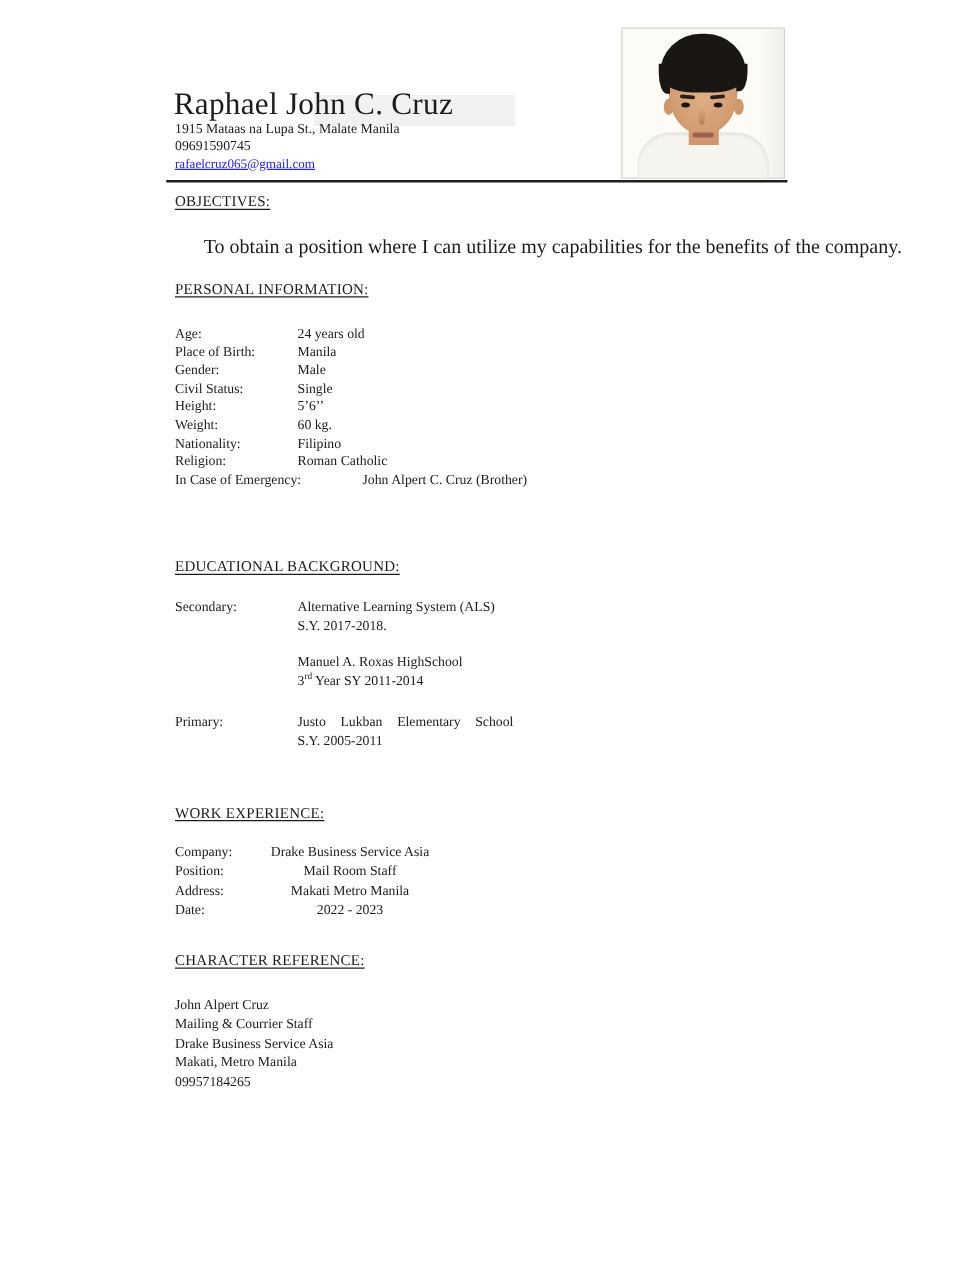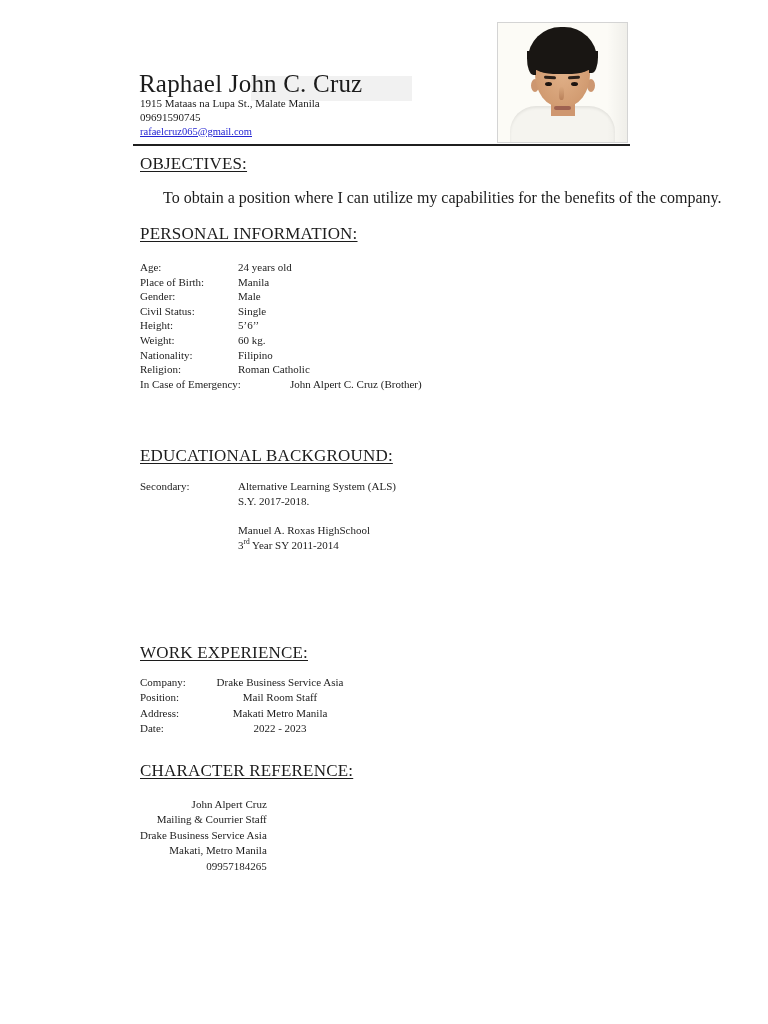--- a/index.html
+++ b/index.html
@@ -27,42 +27,42 @@
   .hair:after{content:"";position:absolute;right:-1px;top:24px;width:9px;height:22px;background:#191613;border-radius:0 0 70% 0;}
   .brow{position:absolute;top:53px;width:12px;height:3px;background:#2a1f18;border-radius:2px;}
   .brow.l{left:46px;transform:rotate(4deg)}.brow.r{left:70px;transform:rotate(-4deg)}
   .eye{position:absolute;top:59px;width:7px;height:4px;background:#1c1410;border-radius:50%;}
   .eye.l{left:47px}.eye.r{left:73px}
   .nose{position:absolute;top:64px;left:61px;width:5px;height:13px;background:linear-gradient(#d8a67c,#b9815a);border-radius:40%;}
   .mouth{position:absolute;top:83px;left:56px;width:17px;height:4px;background:#9e6150;border-radius:2px;}
   
   .divider{left:133px;top:144px;width:497px;height:2px;background:#1f1f1f;}
   
-  .sec-h{font-size:17px;text-decoration:underline;text-underline-offset:2px;letter-spacing:.2px;white-space:nowrap;}
+  .sec-h{font-size:12px;text-decoration:underline;text-underline-offset:2px;letter-spacing:.2px;white-space:nowrap;}
   .h-objectives{left:140px;top:154px;}
   .obj-text{left:163px;top:189px;font-size:16px;white-space:nowrap;}
   .h-personal{left:140px;top:224px;}
   .pi-block{left:140px;top:260px;font-size:11px;line-height:14.6px;}
   .pi-label{display:inline-block;width:98px;}
   .pi-label.wide{width:150px;}
   .h-education{left:140px;top:446px;}
   .edu-entry{font-size:11px;line-height:14.5px;}
   .edu-1{left:140px;top:479px;}
   .edu-2{left:238px;top:523px;}
   .edu-3{left:140px;top:571px;}
   .edu-label{display:inline-block;width:98px;vertical-align:top;}
   .edu-lines{display:inline-block;vertical-align:top;}
   .justified{word-spacing:9px;}
   sup{font-size:7.5px;vertical-align:super;line-height:0;}
   .h-work{left:140px;top:643px;}
   .we-block{left:140px;top:676px;font-size:11px;}
   .we-row{position:relative;height:15.4px;}
   .we-value{position:absolute;left:50px;top:0;width:180px;text-align:center;}
   .h-reference{left:140px;top:761px;}
-  .ref-block{left:140px;top:797px;font-size:11px;line-height:15.4px;text-align:right;}
+  .ref-block{left:140px;top:797px;font-size:11px;line-height:15.4px;}
 </style>
 </head>
 <body>
 
 <div class="page">
 
   <div class="abs scan-artifact"></div>
   <div class="abs name">Raphael John C. Cruz</div>
   <div class="abs contact">
     <div>1915 Mataas na Lupa St., Malate Manila</div>
@@ -105,20 +105,23 @@
   </div>
 
   <div class="abs sec-h h-education">EDUCATIONAL BACKGROUND:</div>
   <div class="abs edu-entry edu-1">
     <span class="edu-label">Secondary:</span><span class="edu-lines"><span>Alternative Learning System (ALS)</span><br><span>S.Y. 2017-2018.</span></span>
   </div>
   <div class="abs edu-entry edu-2">
     <span>Manuel A. Roxas HighSchool</span><br>
     <span><span>3</span><sup>rd</sup><span> Year SY 2011-2014</span></span>
   </div>
+  <div class="abs edu-entry edu-3">
+    <span class="edu-label">Primary:</span><span class="edu-lines"><span class="justified">Justo Lukban Elementary School</span><br><span>S.Y. 2005-2011</span></span>
+  </div>
 
   <div class="abs sec-h h-work">WORK EXPERIENCE:</div>
   <div class="abs we-block">
     <div class="we-row"><span>Company:</span><span class="we-value">Drake Business Service Asia</span></div>
     <div class="we-row"><span>Position:</span><span class="we-value">Mail Room Staff</span></div>
     <div class="we-row"><span>Address:</span><span class="we-value">Makati Metro Manila</span></div>
     <div class="we-row"><span>Date:</span><span class="we-value">2022 - 2023</span></div>
   </div>
 
   <div class="abs sec-h h-reference">CHARACTER REFERENCE:</div>

